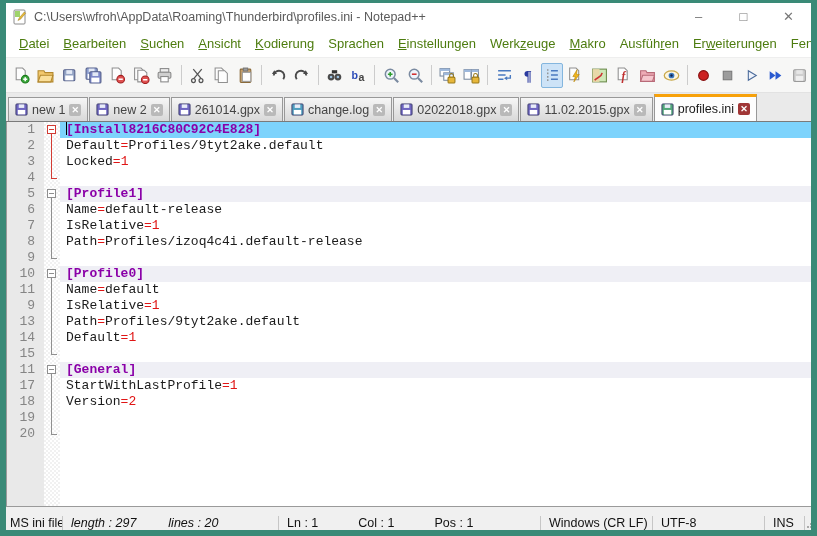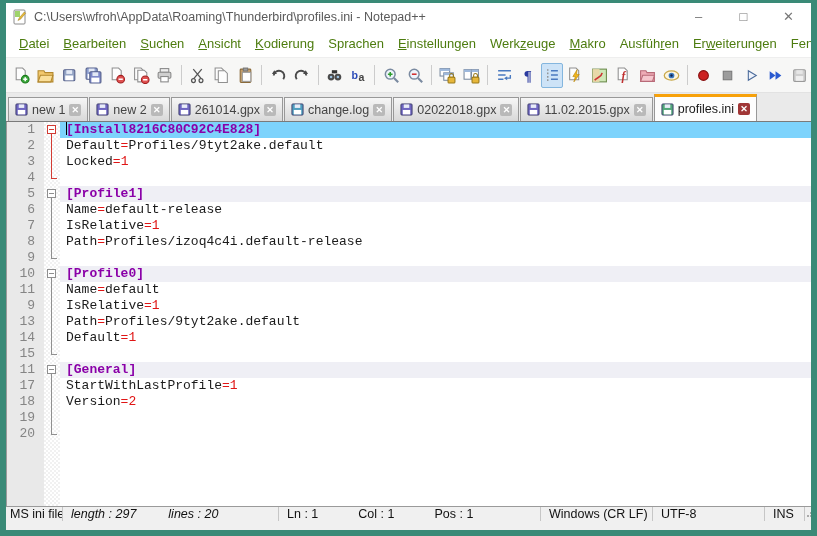--- a/index.html
+++ b/index.html
@@ -50,21 +50,21 @@
   
   .f-line { position:absolute; left:7px; top:0; bottom:0; width:1px; background:currentColor; }
   .f-line.half { bottom:8px; }
   .f-elbow { position:absolute; left:7px; top:8px; width:6px; height:1px; background:currentColor; }
   .f-box { position:absolute; left:3px; top:3px; width:9px; height:9px; border:1px solid currentColor; background:#fff; }
   .f-box::before { content:""; position:absolute; left:1px; right:1px; top:3px; height:1px; background:currentColor; }
   .f-tail { position:absolute; left:7px; top:12px; bottom:0; width:1px; background:currentColor; }
   .fred { color:#d33b33; } .fgray { color:#8f8f8f; }
 
   
-  .statusbar { height:24px; background:#f0f0f0; border-top:1px solid #9a9a9a; display:flex; align-items:flex-start; font-size:12.5px; color:#111; flex:0 0 auto; }
+  .statusbar { height:24px; background:#f0f0f0; border-top:1px solid #9a9a9a; display:flex; align-items:flex-end; font-size:12.5px; color:#111; flex:0 0 auto; }
   .st-cell { display:flex; align-items:center; padding:0 8px; border-right:1px solid #c6c6c6; white-space:nowrap; overflow:hidden; }
   .st-type { width:57px; flex:0 0 auto; padding:0 4px; }
   .st-stats { width:216px; flex:0 0 auto; gap:32px;font-style:italic; }
   .st-pos { width:262px; flex:0 0 auto; gap:40px; }
   .st-eol { width:112px; flex:0 0 auto; }
   .st-enc { width:112px; flex:0 0 auto; }
   .st-ins { width:40px; flex:0 0 auto; }
   .st-grip { flex:1; display:flex; align-items:flex-end; justify-content:flex-end; padding:2px; }
   .grip-dots { width:8px; height:8px; background:
      radial-gradient(circle at 7px 1px,#aaa 1px,transparent 1.2px),

